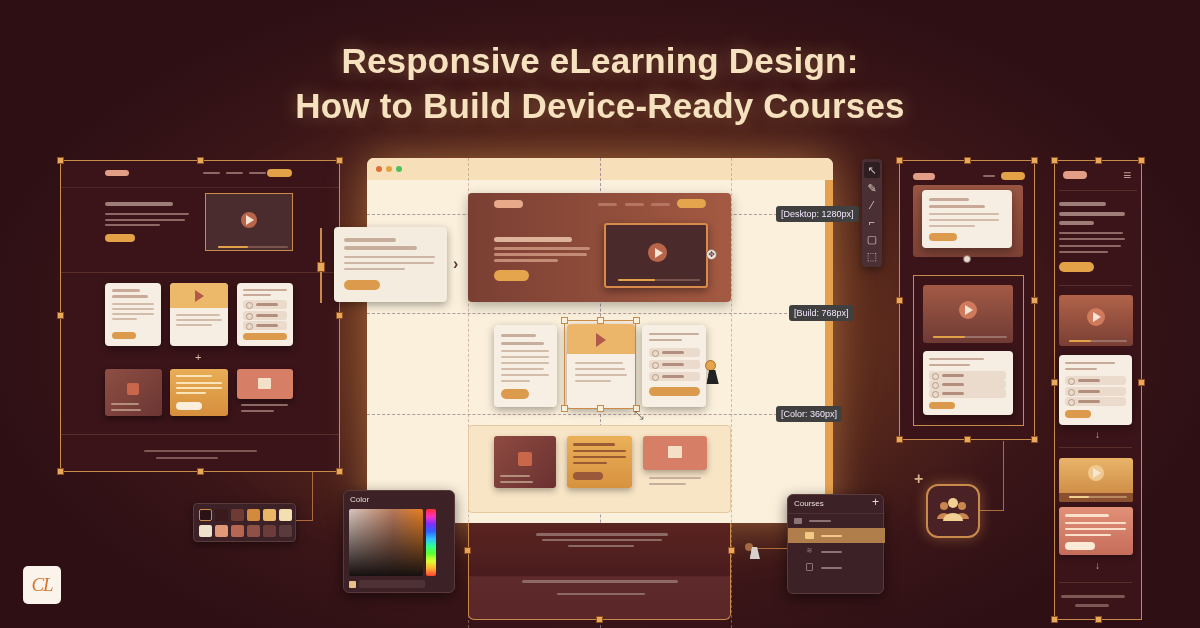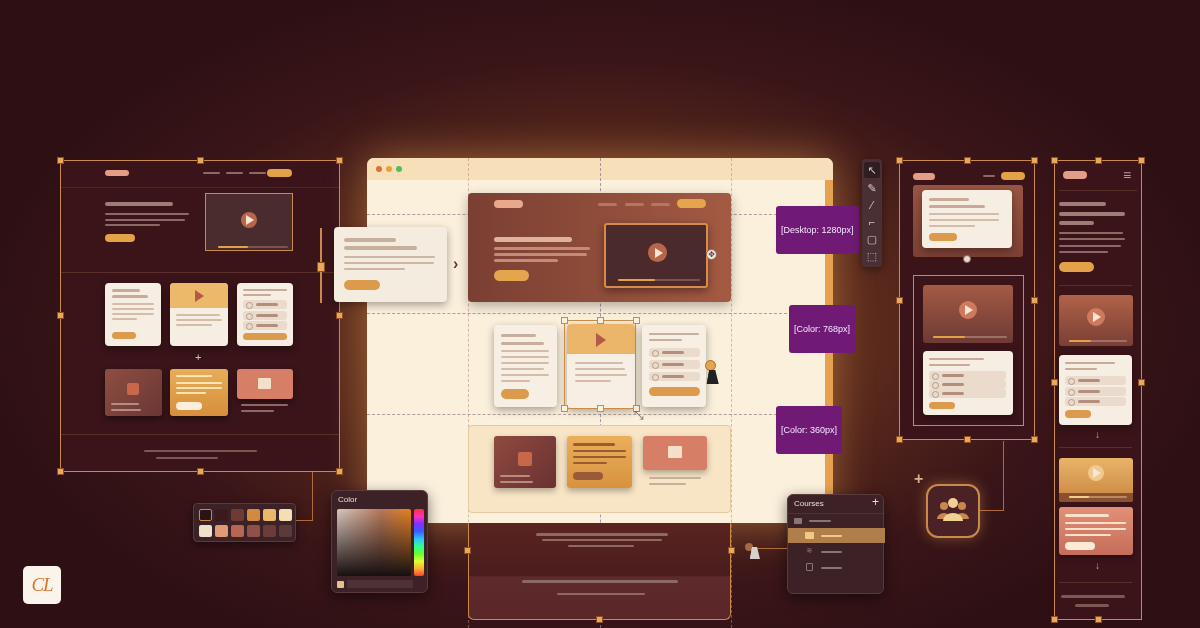--- a/index.html
+++ b/index.html
@@ -6,34 +6,36 @@
 html,body{width:1200px;height:628px;overflow:hidden}
 body{position:relative;font-family:"Liberation Sans",sans-serif;
  background:radial-gradient(ellipse 620px 360px at 600px 330px,#8a4a28 0%,#5a2a1c 45%,#3a1518 75%,#2e1014 100%);}
 .abs{position:absolute}
 .title{position:absolute;left:0;top:38px;width:1200px;text-align:center;color:#f6e2bf;font-weight:700;font-size:35px;line-height:45px;letter-spacing:0.2px;text-shadow:0 0 18px rgba(255,200,120,.35)}
 .bar{position:absolute;border-radius:4px;height:4px}
 .pill{position:absolute;border-radius:7px}
 .handle{position:absolute;width:7px;height:7px;background:#e9a85a;border:1px solid #8b4f22}
 .frame-line{position:absolute;background:#c98a4a}
 .card-light{position:absolute;background:#f6eee2;border-radius:4px;box-shadow:0 3px 8px rgba(0,0,0,.35)}
-.tag{position:absolute;background:#701a75;color:#f4e8ff;font-size:9px;line-height:16px;padding:16px 5px;border-radius:3px;white-space:nowrap}
+.tag{position:absolute;background:#404040;color:#f4e8ff;font-size:9px;line-height:16px;padding:0 5px;border-radius:3px;white-space:nowrap}
 .dark-panel{position:absolute;background:#3c2227;border:1px solid #5a3a3a;border-radius:6px;box-shadow:0 4px 14px rgba(0,0,0,.5)}
 .swatch{position:absolute;width:13px;height:12px;border-radius:2px}
 .tool{position:absolute;left:6px;width:16px;height:16px;color:#d8c8c0;font-size:11px;text-align:center;line-height:16px}
 .play{position:absolute;border-radius:50%;background:#b9654a;display:flex;align-items:center;justify-content:center}
 .play:after{content:"";border-left:8px solid #f6e6d6;border-top:5px solid transparent;border-bottom:5px solid transparent;margin-left:2px}
 .row-opt{position:absolute;height:9px;background:#eadbcd;border-radius:3px}
 .row-opt:before{content:"";position:absolute;left:3px;top:2px;width:5px;height:5px;border-radius:50%;border:1px solid #b59a86}
 .row-opt:after{content:"";position:absolute;left:13px;top:3px;width:22px;height:3px;border-radius:2px;background:#b48e7c}
 </style>
 </head>
 <body>
 
 <div class="title">
+  <div>Responsive eLearning Design:</div>
+  <div>How to Build Device-Ready Courses</div>
 </div>
 
 <div class="abs" style="left:60px;top:160px;width:280px;height:312px;background:#3a1419;">
   <div class="abs" style="left:0;top:0;width:280px;height:28px;border-bottom:1px solid #4e2428"></div>
   <div class="pill" style="left:45px;top:10px;width:24px;height:6px;background:#e39f86"></div>
   <div class="bar" style="left:143px;top:12px;width:17px;height:2px;background:#8d6965"></div>
   <div class="bar" style="left:166px;top:12px;width:17px;height:2px;background:#8d6965"></div>
   <div class="bar" style="left:189px;top:12px;width:17px;height:2px;background:#8d6965"></div>
   <div class="pill" style="left:207px;top:9px;width:25px;height:8px;background:#e4a248"></div>
 
@@ -229,21 +231,21 @@
   <div class="bar" style="left:73px;top:16px;width:120px;height:2px;background:#8d6965"></div>
   <div class="bar" style="left:99px;top:22px;width:66px;height:2px;background:#8d6965"></div>
   <div class="bar" style="left:53px;top:57px;width:156px;height:3px;background:#8d6965"></div>
   <div class="bar" style="left:88px;top:70px;width:88px;height:2px;background:#8d6965"></div>
 </div>
 <div class="handle" style="left:464px;top:547px"></div>
 <div class="handle" style="left:728px;top:547px"></div>
 <div class="handle" style="left:596px;top:616px"></div>
 
 <div class="tag" style="left:776px;top:206px">[Desktop: 1280px]</div>
-<div class="tag" style="left:789px;top:305px">[Color: 768px]</div>
+<div class="tag" style="left:789px;top:305px">[Build: 768px]</div>
 <div class="tag" style="left:776px;top:406px">[Color: 360px]</div>
 
 <div class="abs" style="left:862px;top:159px;width:20px;height:108px;background:#4a3034;border-radius:4px;box-shadow:0 3px 8px rgba(0,0,0,.4)">
   <div class="tool" style="left:2px;top:3px;background:#2e1e22;border-radius:2px">↖</div>
   <div class="tool" style="left:2px;top:21px">✎</div>
   <div class="tool" style="left:2px;top:38px">⁄</div>
   <div class="tool" style="left:2px;top:55px">⌐</div>
   <div class="tool" style="left:2px;top:72px">▢</div>
   <div class="tool" style="left:2px;top:89px">⬚</div>
 </div>
@@ -367,21 +369,21 @@
   <div class="swatch" style="left:5px;top:21px;background:#efe2cc"></div>
   <div class="swatch" style="left:21px;top:21px;background:#e09a78"></div>
   <div class="swatch" style="left:37px;top:21px;background:#b76652"></div>
   <div class="swatch" style="left:53px;top:21px;background:#8f5147"></div>
   <div class="swatch" style="left:69px;top:21px;background:#6b3c3a"></div>
   <div class="swatch" style="left:85px;top:21px;background:#5a3b3c"></div>
 </div>
 <div class="abs" style="left:296px;top:520px;width:16px;height:1px;background:#b06a3a"></div>
 <div class="abs" style="left:312px;top:472px;width:1px;height:49px;background:#b06a3a"></div>
 
-<div class="dark-panel" style="left:331px;top:490px;width:97px;height:103px">
+<div class="dark-panel" style="left:343px;top:490px;width:112px;height:103px">
   <div class="abs" style="left:6px;top:4px;color:#e8dcd4;font-size:8px">Color</div>
   <div class="abs" style="left:5px;top:18px;width:74px;height:67px;border-radius:2px;background:linear-gradient(180deg,rgba(0,0,0,0) 0%,#161010 100%),linear-gradient(90deg,#d8c8c0 0%,#b7785a 60%,#e8801e 100%)"></div>
   <div class="abs" style="left:82px;top:18px;width:10px;height:67px;border-radius:2px;background:linear-gradient(180deg,#ff3030,#ff30c0,#8030ff,#3060ff,#30c0ff,#30ff90,#60ff30,#e0ff30,#ffb030,#ff4030)"></div>
   <div class="abs" style="left:5px;top:90px;width:7px;height:7px;background:#e9c08a;border-radius:1px"></div>
   <div class="abs" style="left:15px;top:89px;width:66px;height:8px;background:#4e3236;border-radius:2px"></div>
 </div>
 
 <div class="dark-panel" style="left:787px;top:494px;width:97px;height:100px">
   <div class="abs" style="left:6px;top:4px;color:#e8dcd4;font-size:8px">Courses</div>
   <div class="abs" style="left:84px;top:0px;color:#e8dcd4;font-size:12px">+</div>

